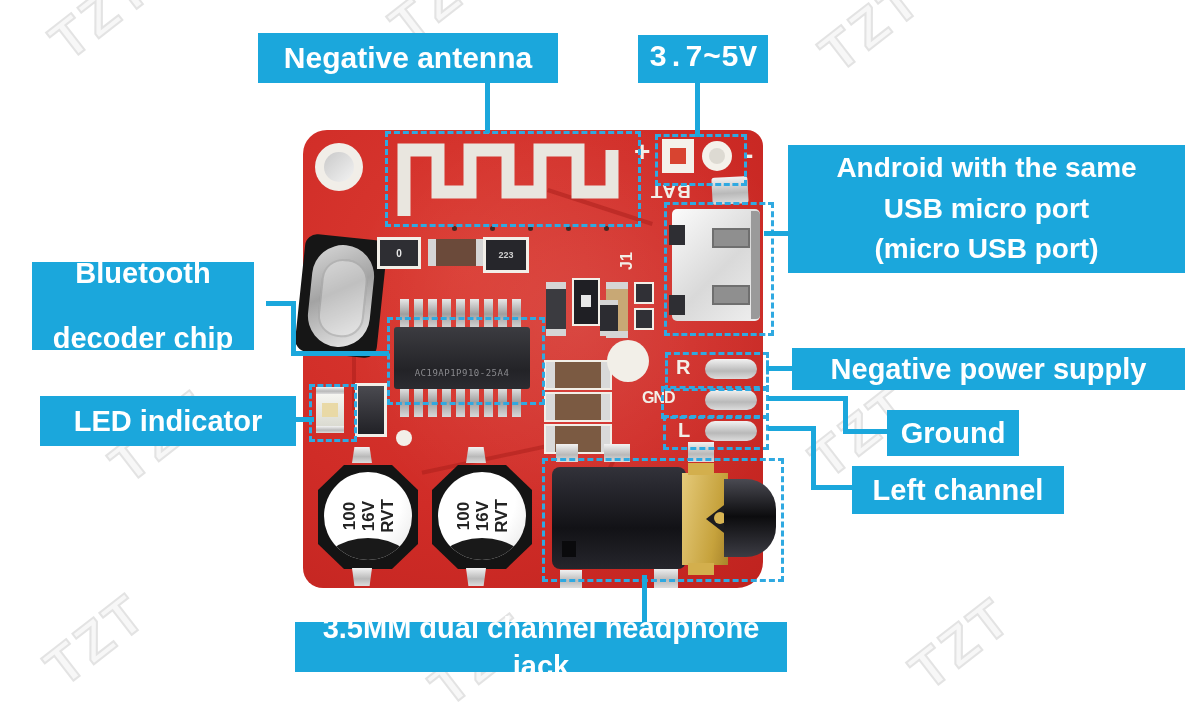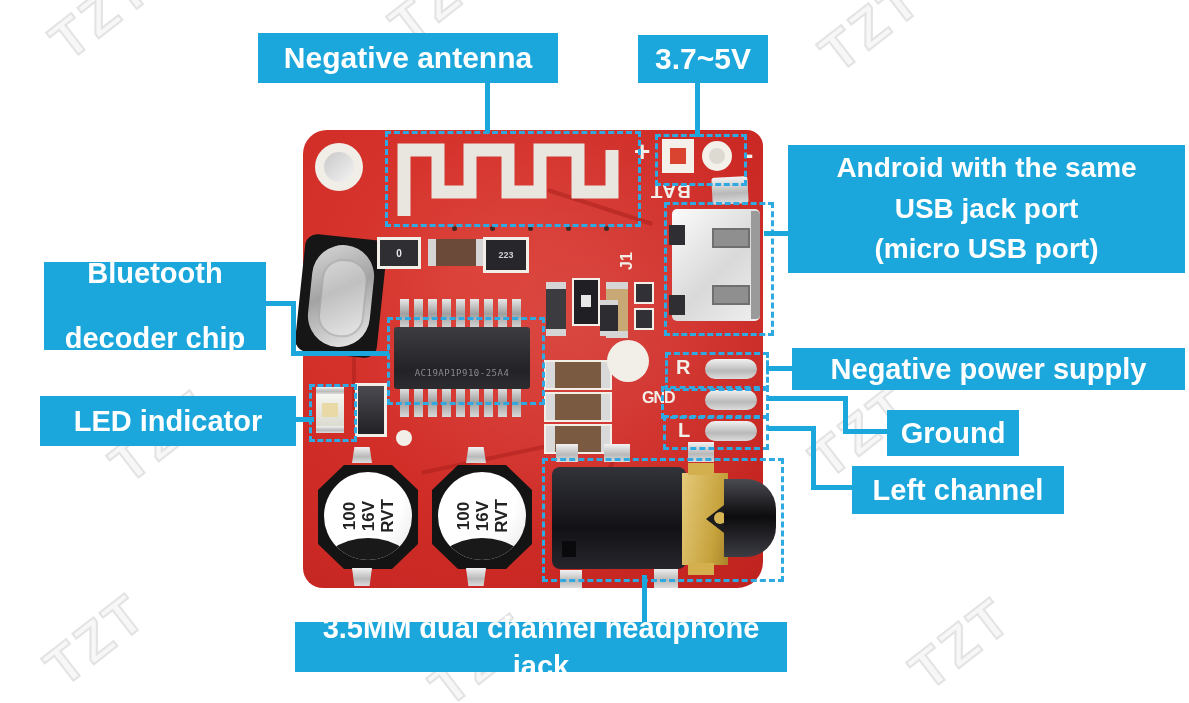--- a/index.html
+++ b/index.html
@@ -219,38 +219,38 @@
   <div class="cline" style="left:811px;top:485px;width:43px;height:5px;"></div>
   <div class="cline" style="left:266px;top:301px;width:30px;height:5px;"></div>
   <div class="cline" style="left:291px;top:301px;width:5px;height:55px;"></div>
   <div class="cline" style="left:291px;top:351px;width:98px;height:5px;"></div>
   <div class="cline" style="left:294px;top:417px;width:20px;height:5px;"></div>
   <div class="cline" style="left:642px;top:575px;width:5px;height:49px;"></div>
 
   <div class="callout" style="left:258px;top:33px;width:300px;height:50px;font-size:30px;">
     <span>Negative antenna</span>
   </div>
-  <div class="callout" style="left:638px;top:35px;width:130px;height:48px;font-size:30px;">
+  <div class="callout" style="left:638px;top:35px;width:130px;height:48px;font-size:30px;font-family:Liberation Mono, monospace;">
     <span>3.7~5V</span>
   </div>
   <div class="callout" style="left:788px;top:145px;width:397px;height:128px;font-size:28px;line-height:1.45;">
     <span>Android with the same</span>
-    <span>USB jack port</span>
+    <span>USB micro port</span>
     <span>(micro USB port)</span>
   </div>
   <div class="callout" style="left:792px;top:348px;width:393px;height:42px;font-size:29px;">
     <span>Negative power supply</span>
   </div>
   <div class="callout" style="left:887px;top:410px;width:132px;height:46px;font-size:29px;">
     <span>Ground</span>
   </div>
   <div class="callout" style="left:852px;top:466px;width:212px;height:48px;font-size:29px;">
     <span>Left channel</span>
   </div>
-  <div class="callout" style="left:44px;top:262px;width:222px;height:88px;font-size:29px;line-height:1.4;gap:24px;">
+  <div class="callout" style="left:32px;top:262px;width:222px;height:88px;font-size:29px;line-height:1.4;gap:24px;">
     <span>Bluetooth</span>
     <span>decoder chip</span>
   </div>
   <div class="callout" style="left:40px;top:396px;width:256px;height:50px;font-size:29px;">
     <span>LED indicator</span>
   </div>
   <div class="callout" style="left:295px;top:622px;width:492px;height:50px;font-size:29px;justify-content:center;">
     <span>3.5MM dual channel headphone jack</span>
   </div>
 

